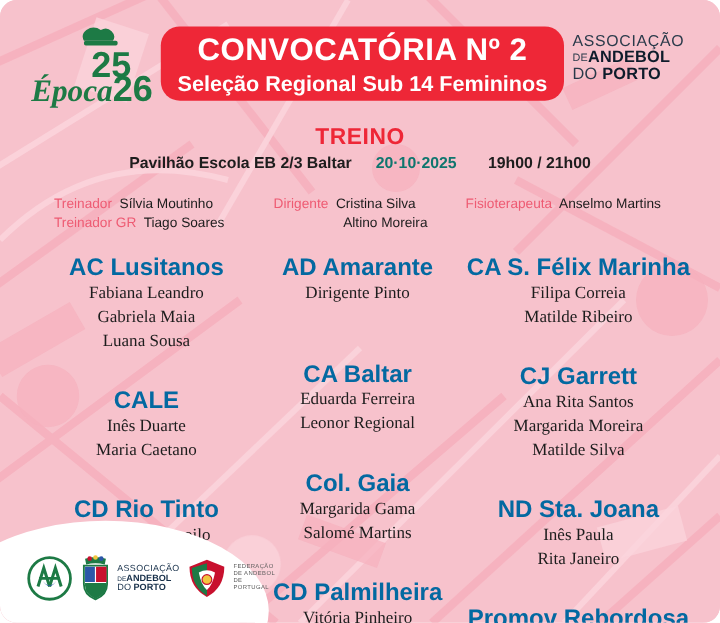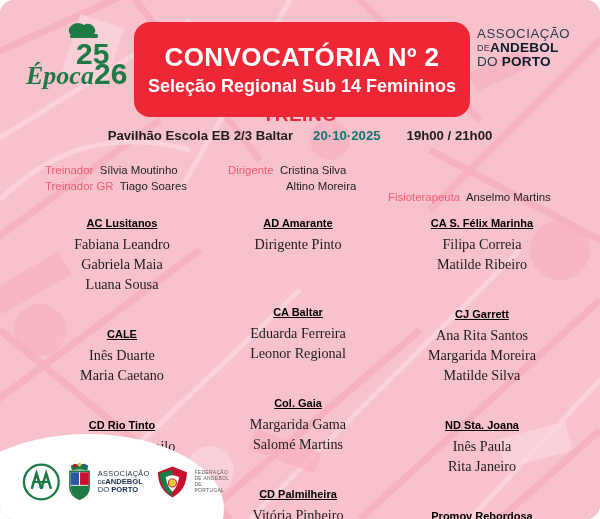--- a/index.html
+++ b/index.html
@@ -13,21 +13,21 @@
 
   
   .bgsvg{position:absolute;inset:0;width:600px;height:519px;}
 
   
   .header{position:absolute;left:0;top:0;width:600px;height:105px;}
 
   .epoca{position:absolute;left:24px;top:22px;width:110px;height:74px;}
 
   .banner{
-    position:absolute;left:134px;top:22px;width:336px;height:95px;
+    position:absolute;left:134px;top:22px;width:336px;height:62px;
     background:#ee2737;border-radius:16px;
     display:flex;flex-direction:column;align-items:center;justify-content:center;
   }
   .banner-title{
     color:#ffffff;font-size:26px;font-weight:bold;letter-spacing:.4px;
     line-height:1;margin:0 0 7px 0;white-space:nowrap;
   }
   .banner-sub{
     color:#ffffff;font-size:18px;font-weight:bold;line-height:1;
     margin:0;white-space:nowrap;
@@ -53,32 +53,32 @@
   .venue-row .date{color:#0f766e;margin:0 20px;}
   .venue-row .hours{margin-left:6px;}
 
   
   .staff{position:absolute;left:0;top:163px;width:600px;height:40px;}
   .staff-grp{position:absolute;font-size:11.4px;line-height:15.5px;white-space:nowrap;}
   .staff-lbl{color:#ee5b73;}
   .staff-name{color:#1d1d1d;}
   .g1{left:45px;top:0;}
   .g2{left:228px;top:0;}
-  .g3{left:388px;top:0;margin-top:27px;}
+  .g3{left:388px;top:0;}
 
   
   .cols{position:absolute;left:0;top:213px;width:600px;height:300px;}
   .col{position:absolute;top:0;text-align:center;}
   .col1{left:32px;width:180px;}
   .col2{left:218px;width:160px;}
   .col3{left:382px;width:200px;}
   .club{margin-bottom:22px;}
   .club-name{
-    color:#000000;font-size:11px;font-weight:bold;line-height:20px;
-    white-space:nowrap;margin-bottom:1px;text-decoration:underline;
+    color:#0369a1;font-size:20px;font-weight:bold;line-height:20px;
+    white-space:nowrap;margin-bottom:1px;
   }
   .player{color:#1d1d1d;font-size:14.2px;line-height:20px;white-space:nowrap;font-family:Liberation Serif, serif;}
   .sp-1{margin-top:30px;}
   .sp-2{margin-top:48px;}
 
   
   .footer-blob{
     position:absolute;left:-48px;top:434px;width:272px;height:150px;
     background:#ffffff;border-radius:50%;
   }

